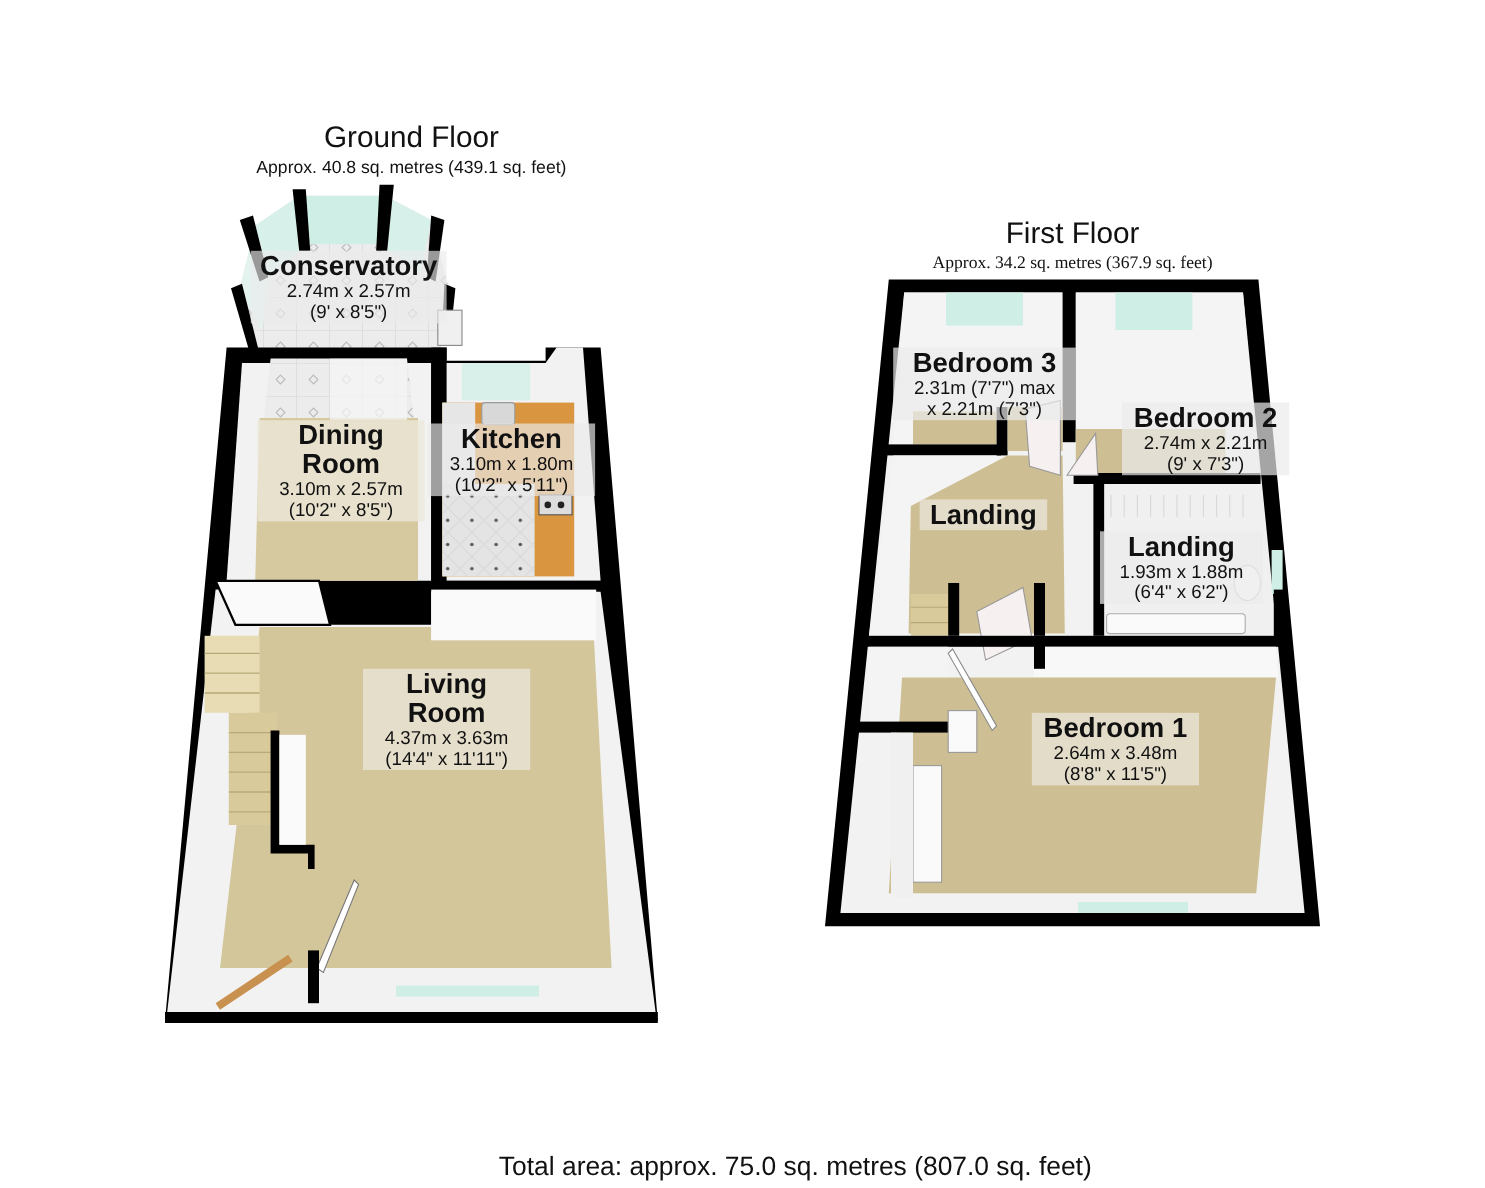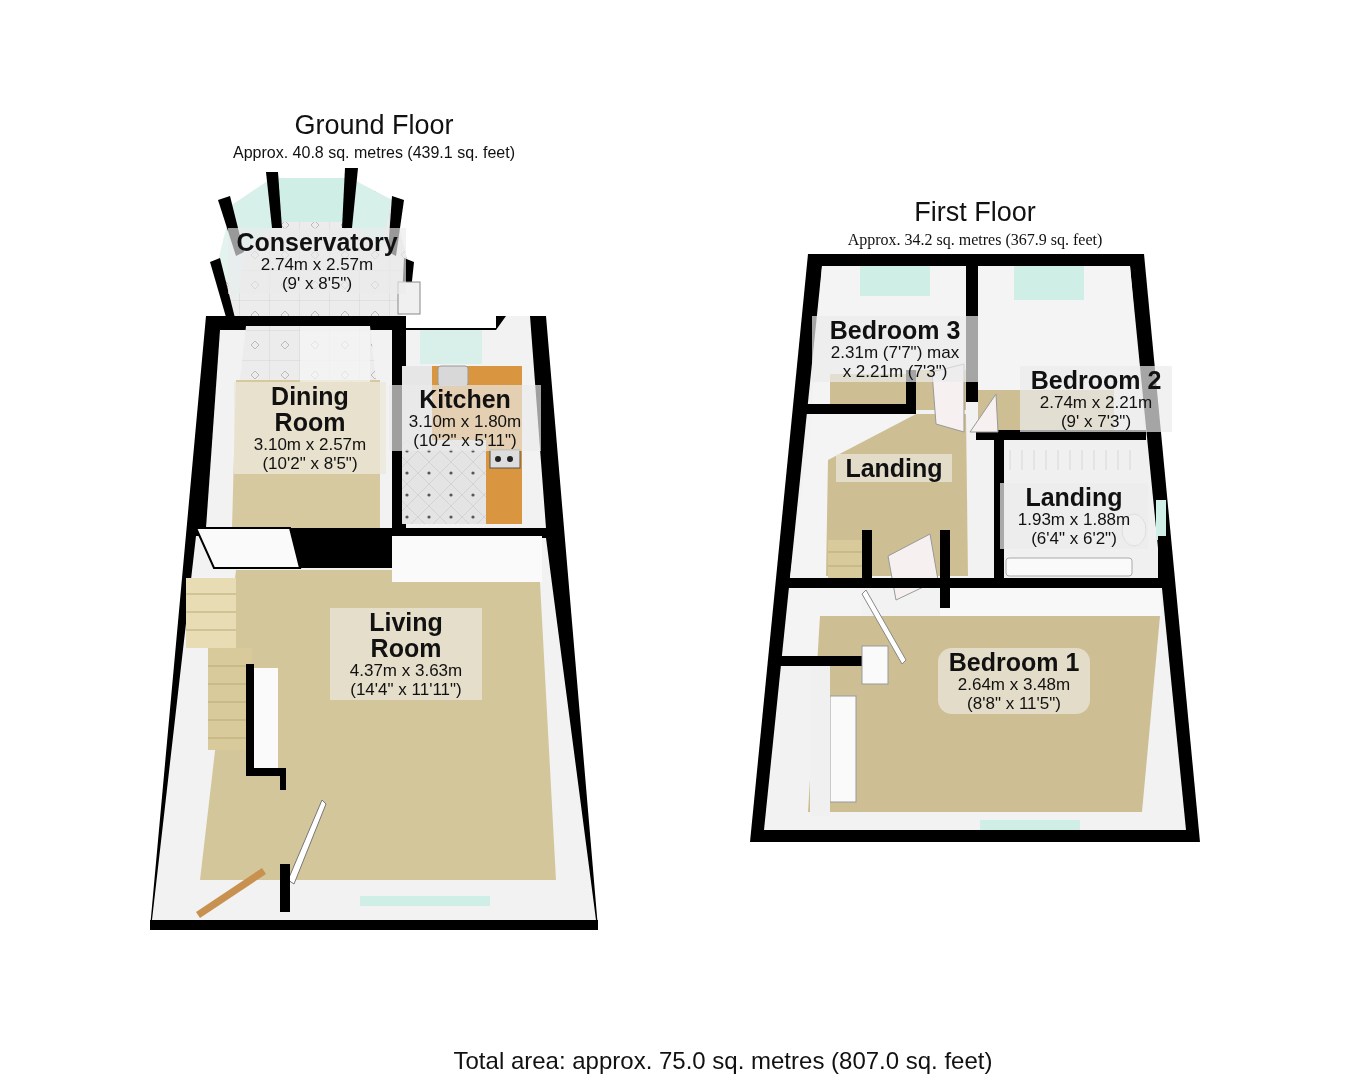--- a/index.html
+++ b/index.html
@@ -209,19 +209,19 @@
 <div class="label" style="left:836px;top:454px;width:108px;">
   <span class="nm">Landing</span>
 </div>
 
 <div class="label" style="left:1000px;top:483px;width:140px;background:rgba(235,235,235,0.72);">
   <span class="nm">Landing</span>
   <span class="dm">1.93m x 1.88m</span>
   <span class="dm">(6'4" x 6'2")</span>
 </div>
 
-<div class="label" style="left:938px;top:648px;width:144px;border-radius:14px;">
+<div class="label" style="left:938px;top:648px;width:144px;">
   <span class="nm">Bedroom 1</span>
   <span class="dm">2.64m x 3.48m</span>
   <span class="dm">(8'8" x 11'5")</span>
 </div>
 
 <div class="total">Total area: approx. 75.0 sq. metres (807.0 sq. feet)</div>
 
 </body></html>

